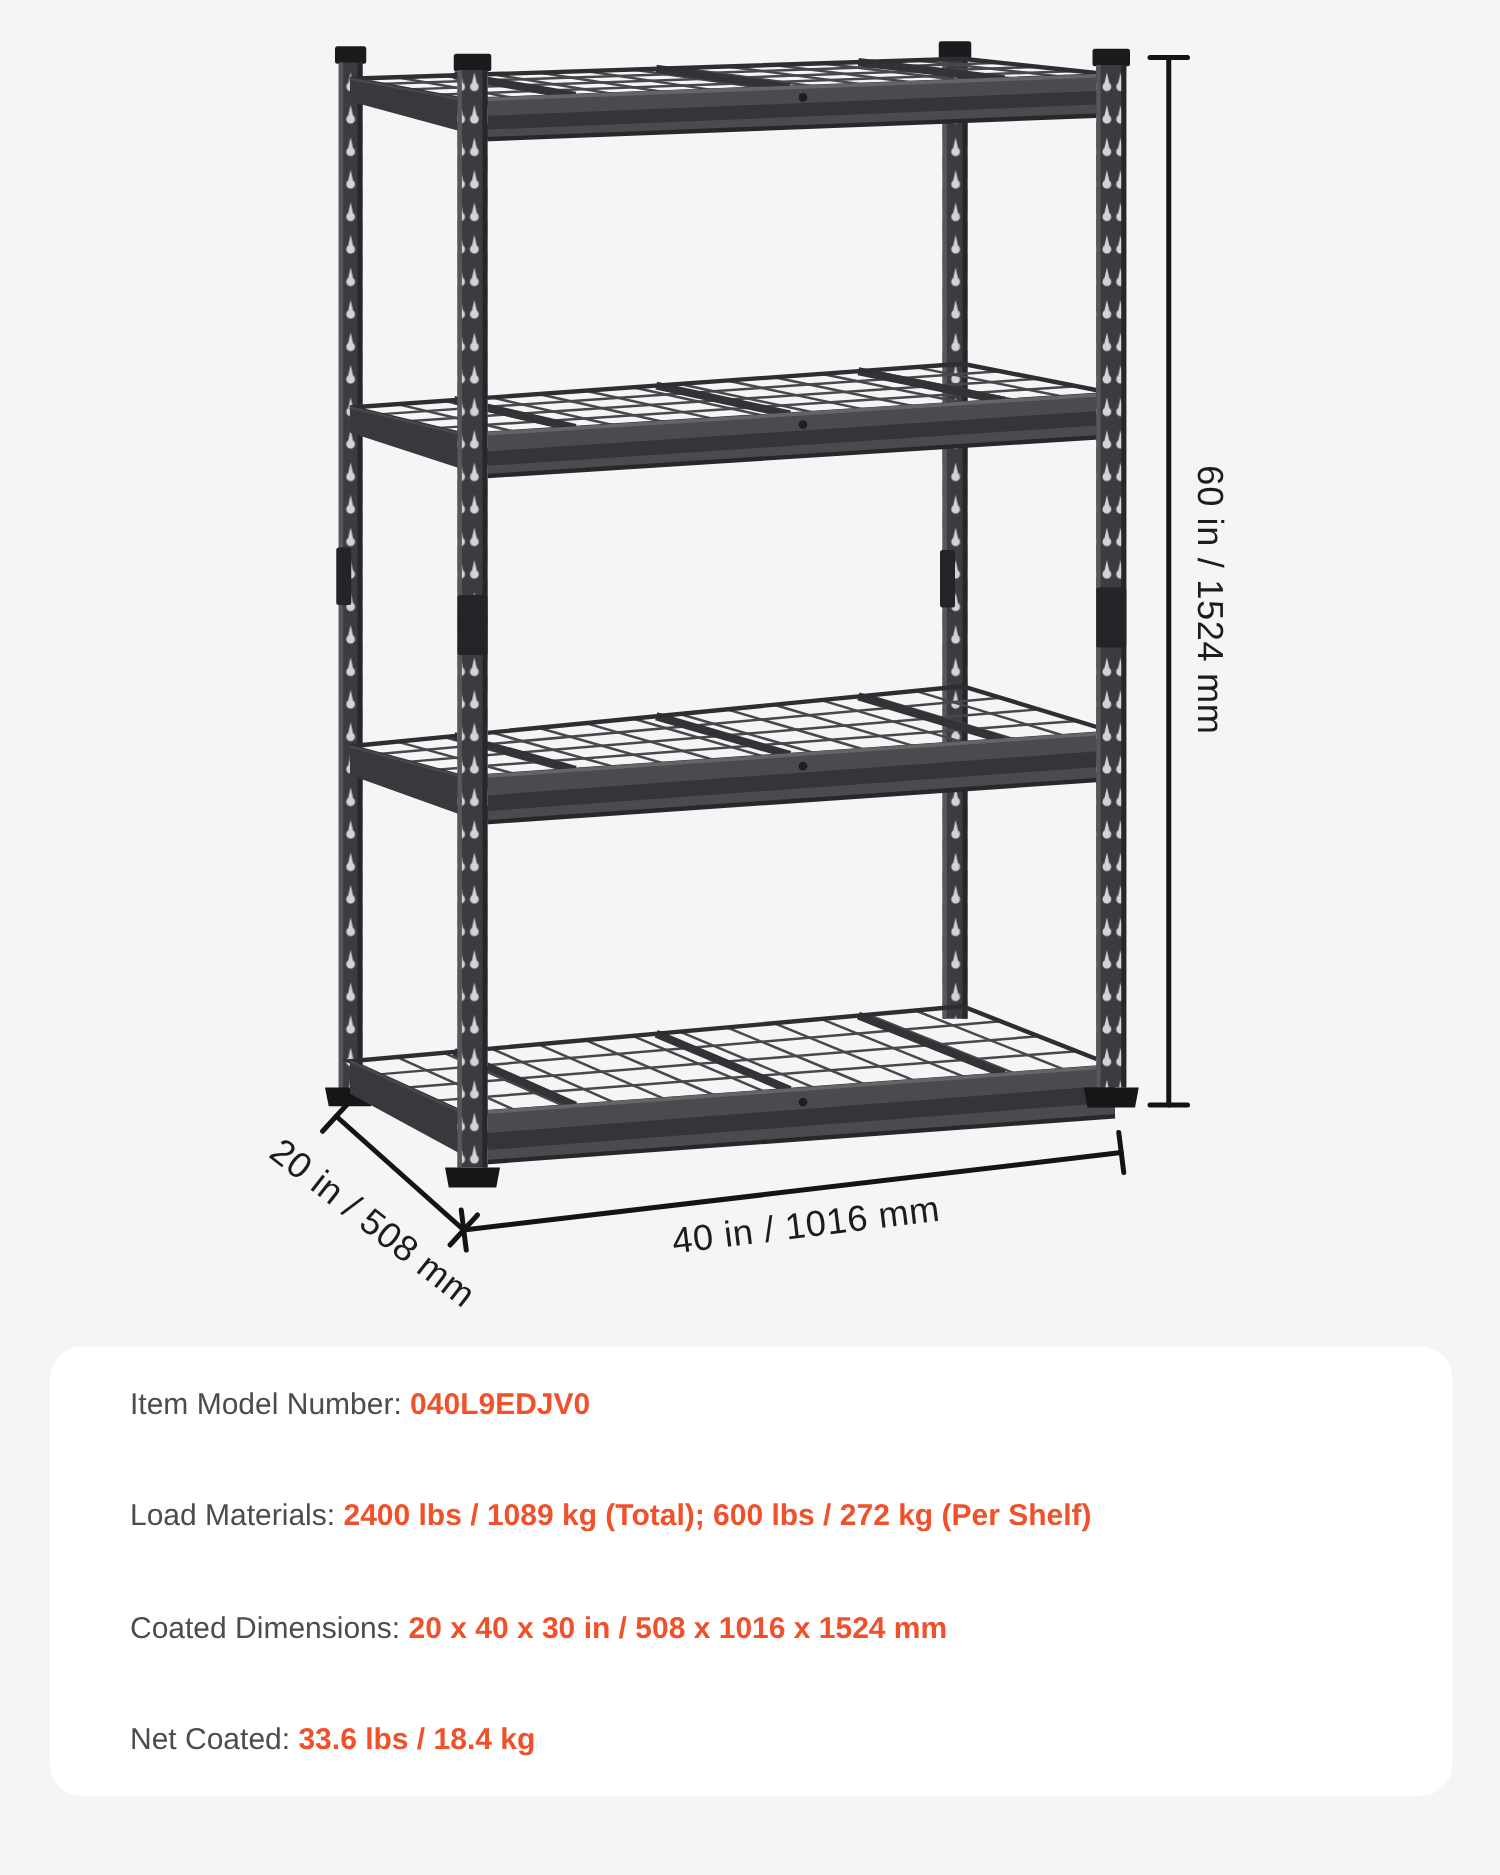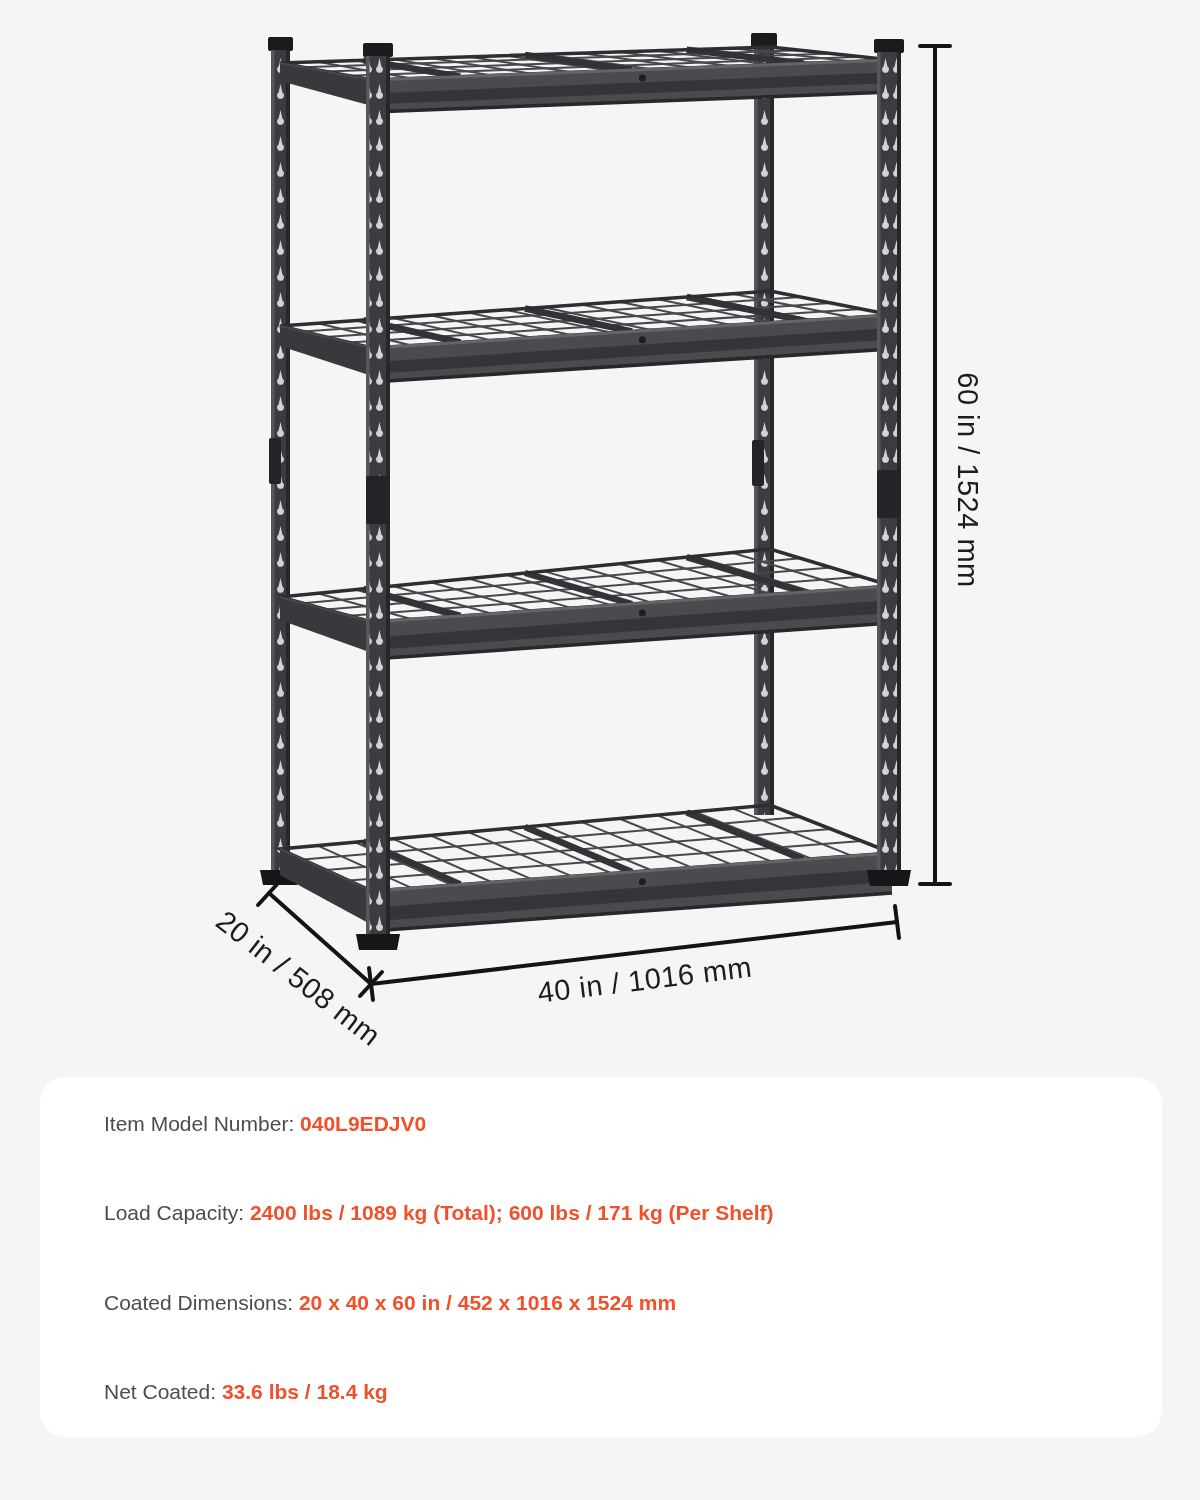--- a/index.html
+++ b/index.html
@@ -16,21 +16,21 @@
     font-family:"Liberation Sans","DejaVu Sans",sans-serif;
     font-size:29px;font-weight:500;fill:#1c1c1c;letter-spacing:.5px;
   }
   .spec-panel{
     position:absolute;left:40px;top:1077px;width:1122px;height:360px;
     background:#ffffff;border-radius:26px;
     box-sizing:border-box;padding:30px 28px 28px 64px;
     display:flex;flex-direction:column;justify-content:space-between;
   }
   .spec-row{
-    font-size:21px;line-height:34px;white-space:nowrap;color:#4b4c4e;
+    font-size:24px;line-height:34px;white-space:nowrap;color:#4b4c4e;
   }
   .spec-label{font-weight:400;color:#4b4c4e;}
   .spec-value{font-weight:700;color:#f0502a;}
 </style>
 </head>
 <body>
 
 <div>
 
   <svg class="illustration" viewBox="0 0 1200 1075" xmlns="http://www.w3.org/2000/svg">
@@ -208,26 +208,26 @@
       </g>
     </g>
   </svg>
 
   <div class="spec-panel">
     <div class="spec-row">
       <span class="spec-label">Item Model Number:</span>
       <span class="spec-value">040L9EDJV0</span>
     </div>
     <div class="spec-row">
-      <span class="spec-label">Load Capacity:</span>
-      <span class="spec-value">2400 lbs / 1089 kg (Total); 600 lbs / 171 kg (Per Shelf)</span>
+      <span class="spec-label">Load Materials:</span>
+      <span class="spec-value">2400 lbs / 1089 kg (Total); 600 lbs / 272 kg (Per Shelf)</span>
     </div>
     <div class="spec-row">
       <span class="spec-label">Coated Dimensions:</span>
-      <span class="spec-value">20 x 40 x 60 in / 452 x 1016 x 1524 mm</span>
+      <span class="spec-value">20 x 40 x 30 in / 508 x 1016 x 1524 mm</span>
     </div>
     <div class="spec-row">
       <span class="spec-label">Net Coated:</span>
       <span class="spec-value">33.6 lbs / 18.4 kg</span>
     </div>
   </div>
 
 </div>
 
 </body></html>

